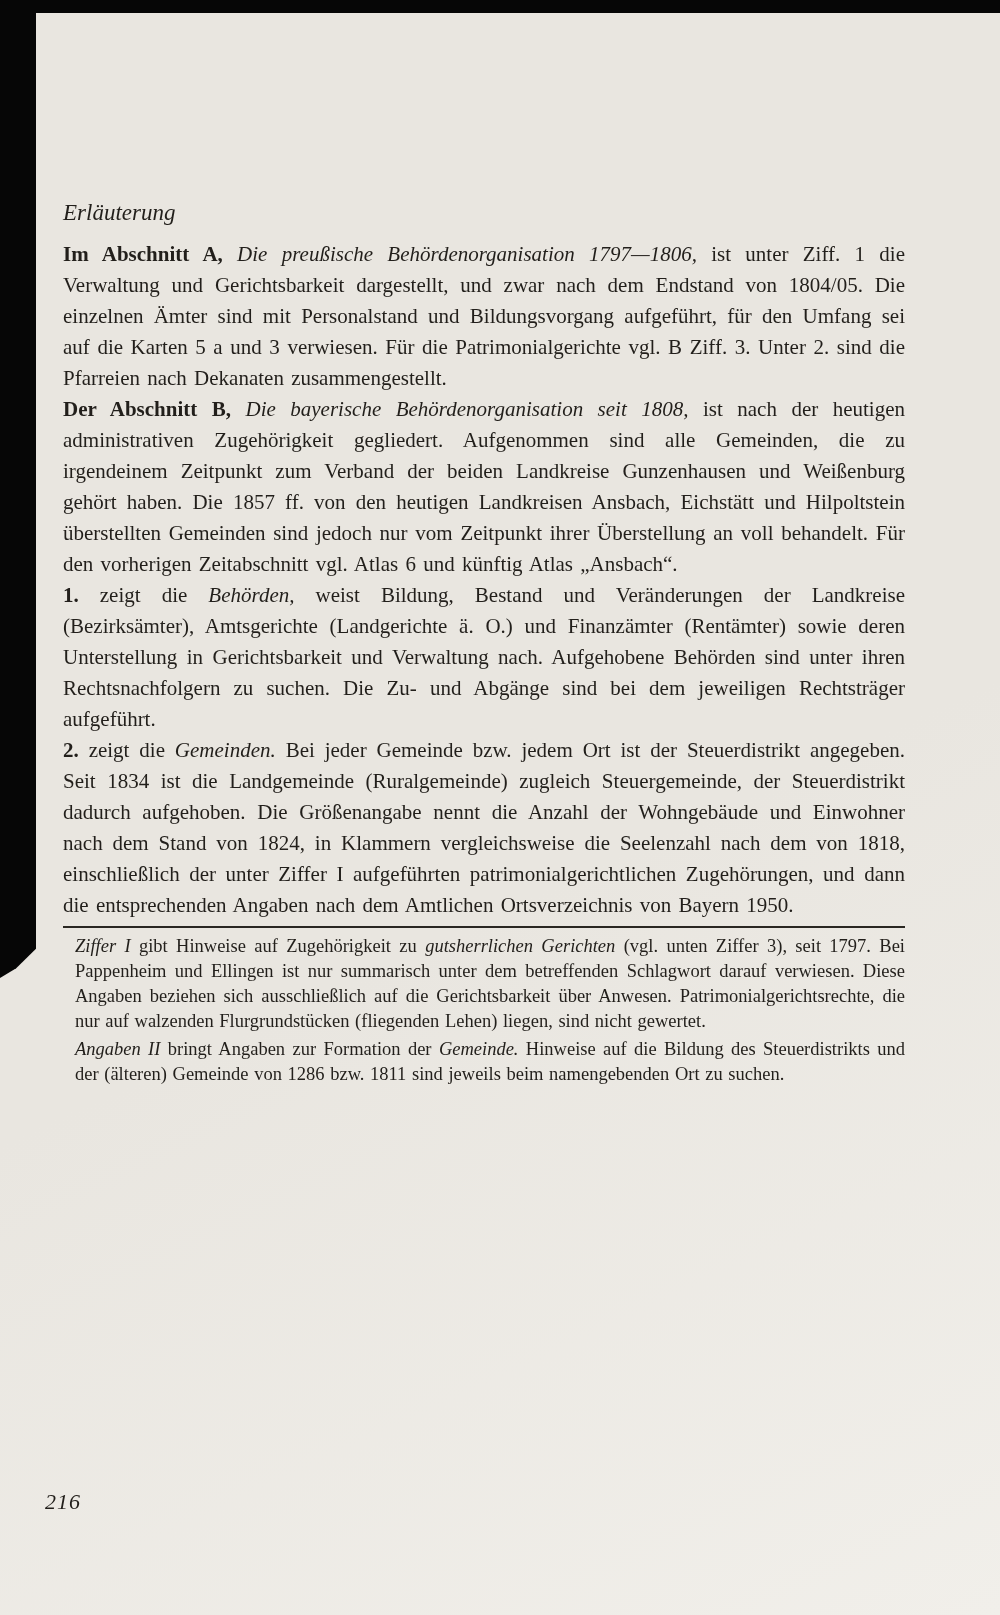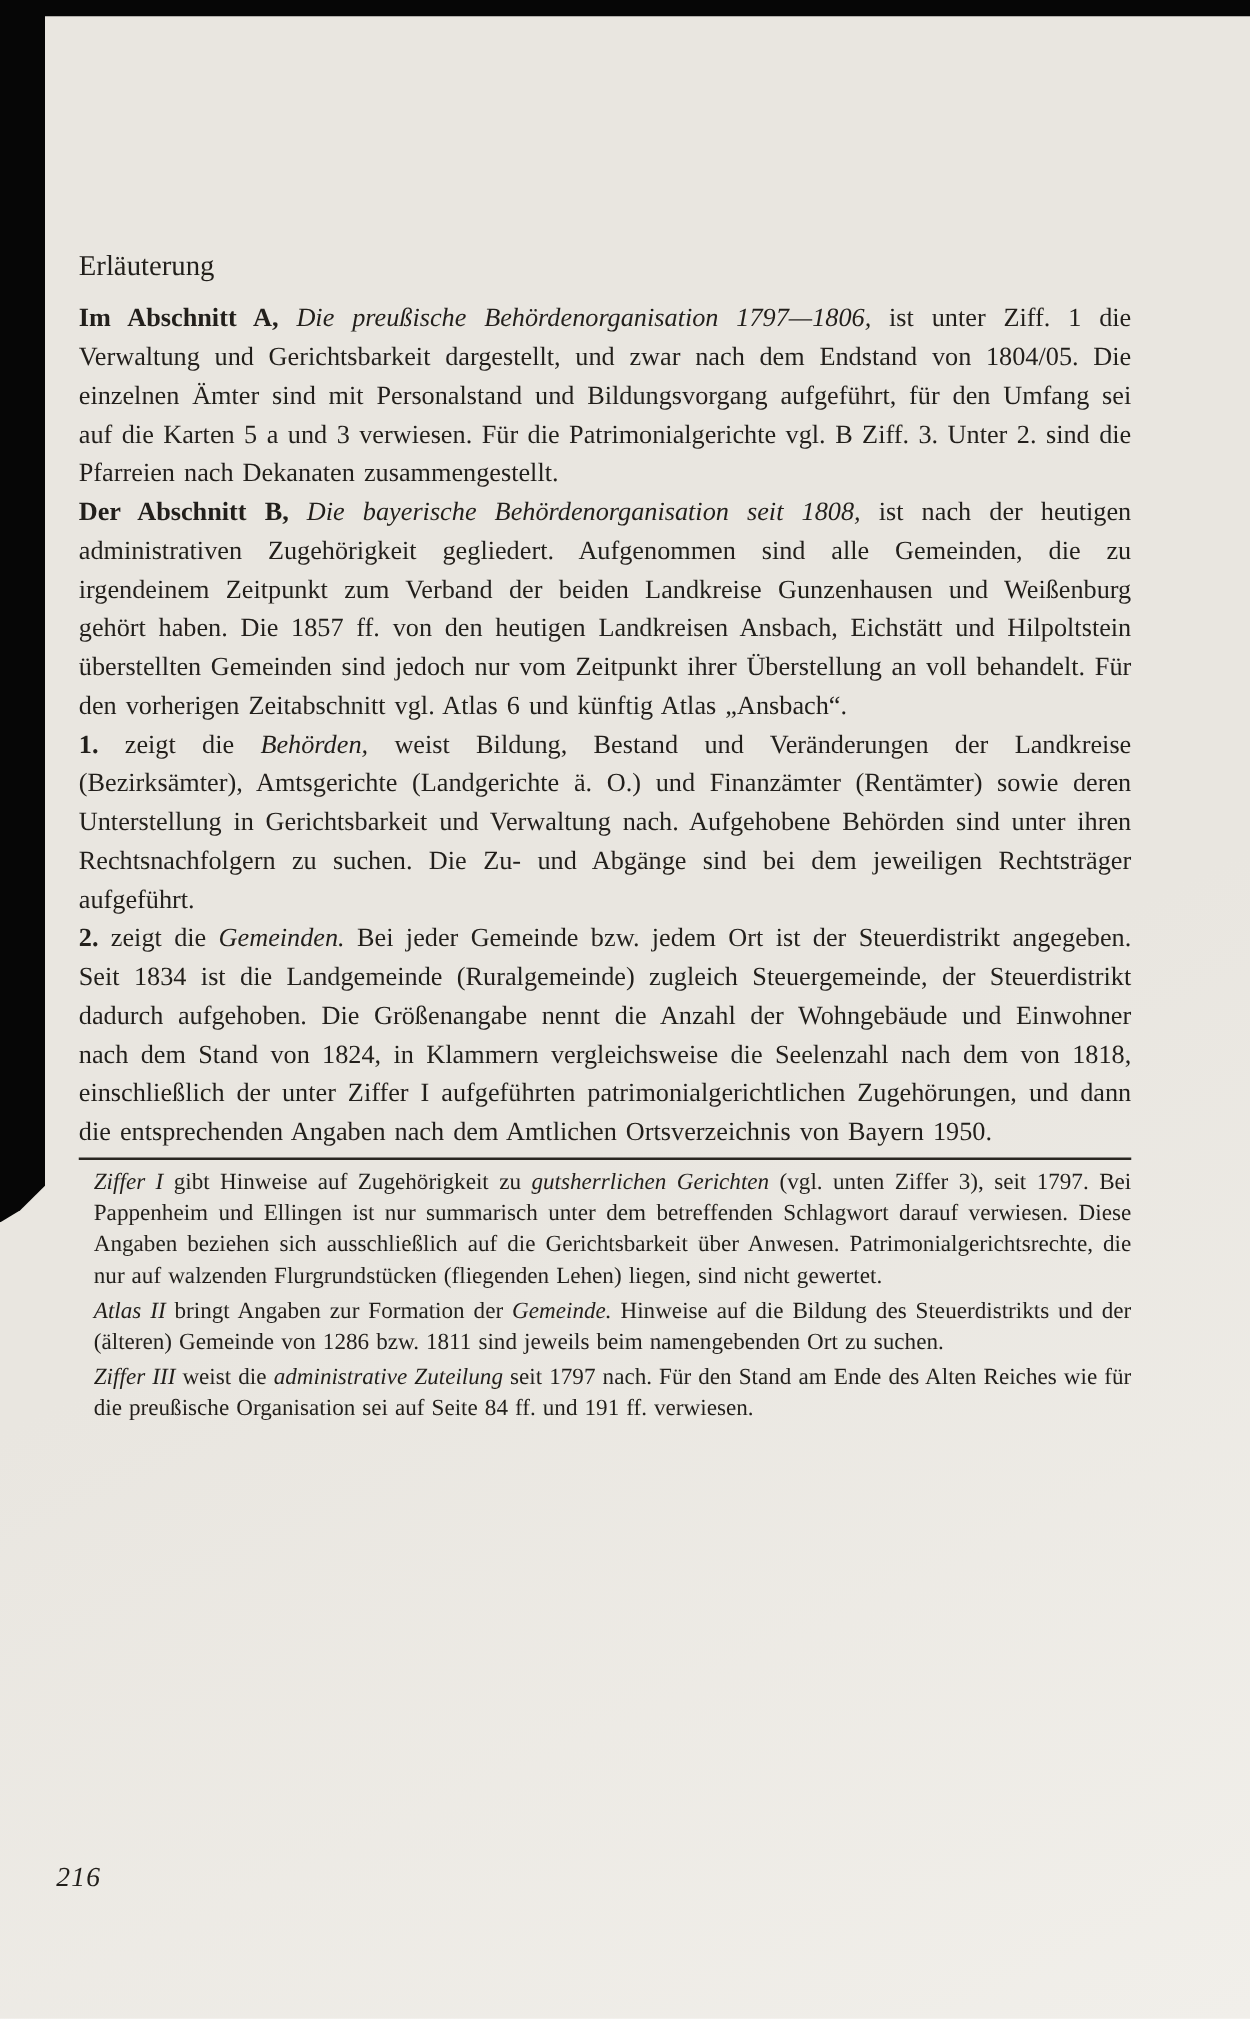--- a/index.html
+++ b/index.html
@@ -31,20 +31,21 @@
   }
   .title{
     font-size:31px;
     font-weight:700;
     text-align:center;
     letter-spacing:0.5px;
     margin-bottom:22px;
   }
   .section-heading{
     font-size:23px;
+    font-style:italic;
     font-weight:400;
     margin-bottom:13px;
   }
   .body-text p{
     font-size:21px;
     line-height:31px;
     text-align:justify;
     text-justify:inter-word;
     word-spacing:2px;
     margin:0;
@@ -81,18 +82,17 @@
   <h2 class="section-heading">Erläuterung</h2>
   <div class="body-text">
       <p><span class="seg-bold">Im Abschnitt A, </span><span class="seg-italic">Die preußische Behördenorganisation 1797—1806,</span><span class="seg-normal"> ist unter Ziff. 1 die Verwaltung und Gerichtsbarkeit dargestellt, und zwar nach dem Endstand von 1804/05. Die einzelnen Ämter sind mit Personalstand und Bildungsvorgang aufgeführt, für den Umfang sei auf die Karten 5 a und 3 verwiesen. Für die Patrimonialgerichte vgl. B Ziff. 3. Unter 2. sind die Pfarreien nach Dekanaten zusammengestellt.</span></p>
       <p><span class="seg-bold">Der Abschnitt B, </span><span class="seg-italic">Die bayerische Behördenorganisation seit 1808,</span><span class="seg-normal"> ist nach der heutigen administrativen Zugehörigkeit gegliedert. Aufgenommen sind alle Gemeinden, die zu irgendeinem Zeitpunkt zum Verband der beiden Landkreise Gunzenhausen und Weißenburg gehört haben. Die 1857 ff. von den heutigen Landkreisen Ansbach, Eichstätt und Hilpoltstein überstellten Gemeinden sind jedoch nur vom Zeitpunkt ihrer Überstellung an voll behandelt. Für den vorherigen Zeitabschnitt vgl. Atlas 6 und künftig Atlas „Ansbach“.</span></p>
       <p><span class="seg-bold">1.</span><span class="seg-normal"> zeigt die </span><span class="seg-italic">Behörden,</span><span class="seg-normal"> weist Bildung, Bestand und Veränderungen der Landkreise (Bezirksämter), Amtsgerichte (Landgerichte ä. O.) und Finanzämter (Rentämter) sowie deren Unterstellung in Gerichtsbarkeit und Verwaltung nach. Aufgehobene Behörden sind unter ihren Rechtsnachfolgern zu suchen. Die Zu- und Abgänge sind bei dem jeweiligen Rechtsträger aufgeführt.</span></p>
       <p><span class="seg-bold">2.</span><span class="seg-normal"> zeigt die </span><span class="seg-italic">Gemeinden.</span><span class="seg-normal"> Bei jeder Gemeinde bzw. jedem Ort ist der Steuerdistrikt angegeben. Seit 1834 ist die Landgemeinde (Ruralgemeinde) zugleich Steuergemeinde, der Steuerdistrikt dadurch aufgehoben. Die Größenangabe nennt die Anzahl der Wohngebäude und Einwohner nach dem Stand von 1824, in Klammern vergleichsweise die Seelenzahl nach dem von 1818, einschließlich der unter Ziffer I aufgeführten patrimonialgerichtlichen Zugehörungen, und dann die entsprechenden Angaben nach dem Amtlichen Ortsverzeichnis von Bayern 1950.</span></p>
     </div>
   <hr class="footnote-rule">
   <div class="small-text">
       <p><span class="seg-italic">Ziffer I</span><span class="seg-normal"> gibt Hinweise auf Zugehörigkeit zu </span><span class="seg-italic">gutsherrlichen Gerichten</span><span class="seg-normal"> (vgl. unten Ziffer 3), seit 1797. Bei Pappenheim und Ellingen ist nur summarisch unter dem betreffenden Schlagwort darauf verwiesen. Diese Angaben beziehen sich ausschließlich auf die Gerichtsbarkeit über Anwesen. Patrimonialgerichtsrechte, die nur auf walzenden Flurgrundstücken (fliegenden Lehen) liegen, sind nicht gewertet.</span></p>
-      <p><span class="seg-italic">Atlas II</span><span class="seg-normal"> bringt Angaben zur Formation der </span><span class="seg-italic">Gemeinde.</span><span class="seg-normal"> Hinweise auf die Bildung des Steuerdistrikts und der (älteren) Gemeinde von 1286 bzw. 1811 sind jeweils beim namengebenden Ort zu suchen.</span></p>
-      <p><span class="seg-italic">Ziffer III</span><span class="seg-normal"> weist die </span><span class="seg-italic">administrative Zuteilung</span><span class="seg-normal"> seit 1797 nach. Für den Stand am Ende des Alten Reiches wie für die preußische Organisation sei auf Seite 84 ff. und 191 ff. verwiesen.</span></p>
+      <p><span class="seg-italic">Angaben II</span><span class="seg-normal"> bringt Angaben zur Formation der </span><span class="seg-italic">Gemeinde.</span><span class="seg-normal"> Hinweise auf die Bildung des Steuerdistrikts und der (älteren) Gemeinde von 1286 bzw. 1811 sind jeweils beim namengebenden Ort zu suchen.</span></p>
     </div>
 </div>
 
 <div class="page-number">216</div>
 
 </body></html>

